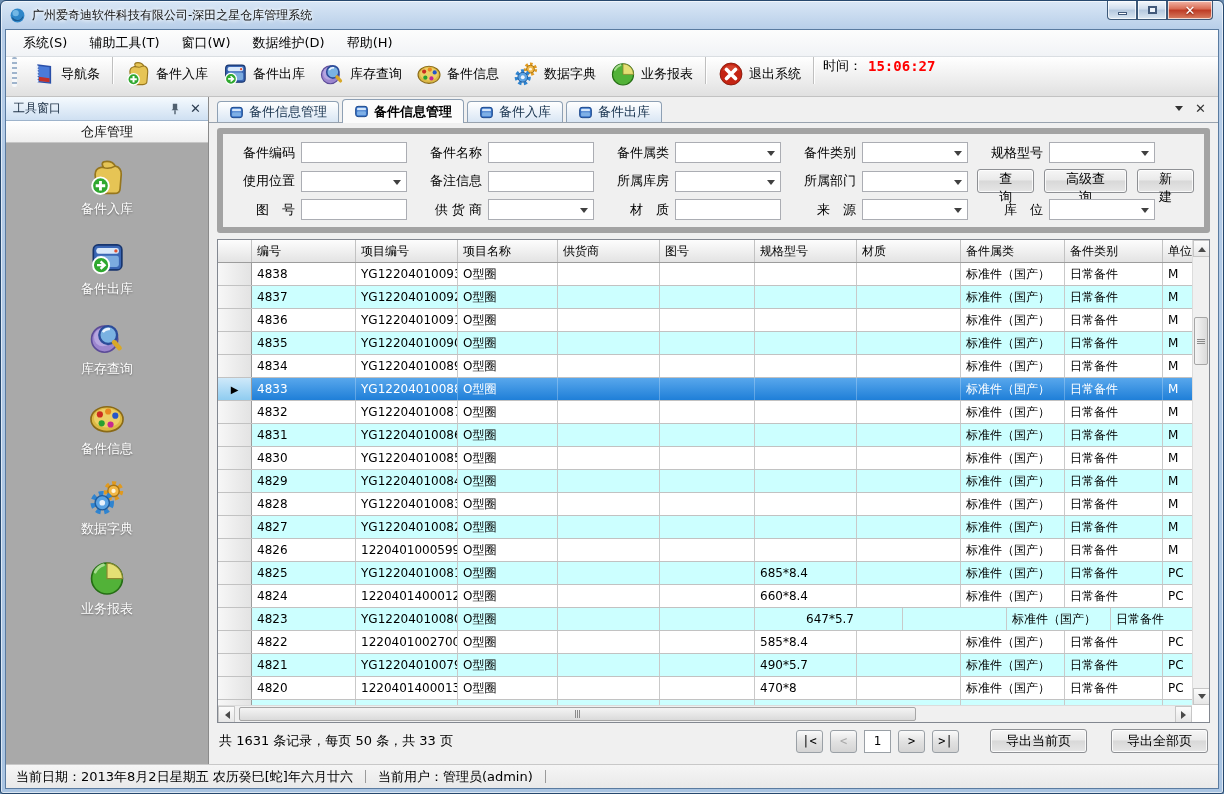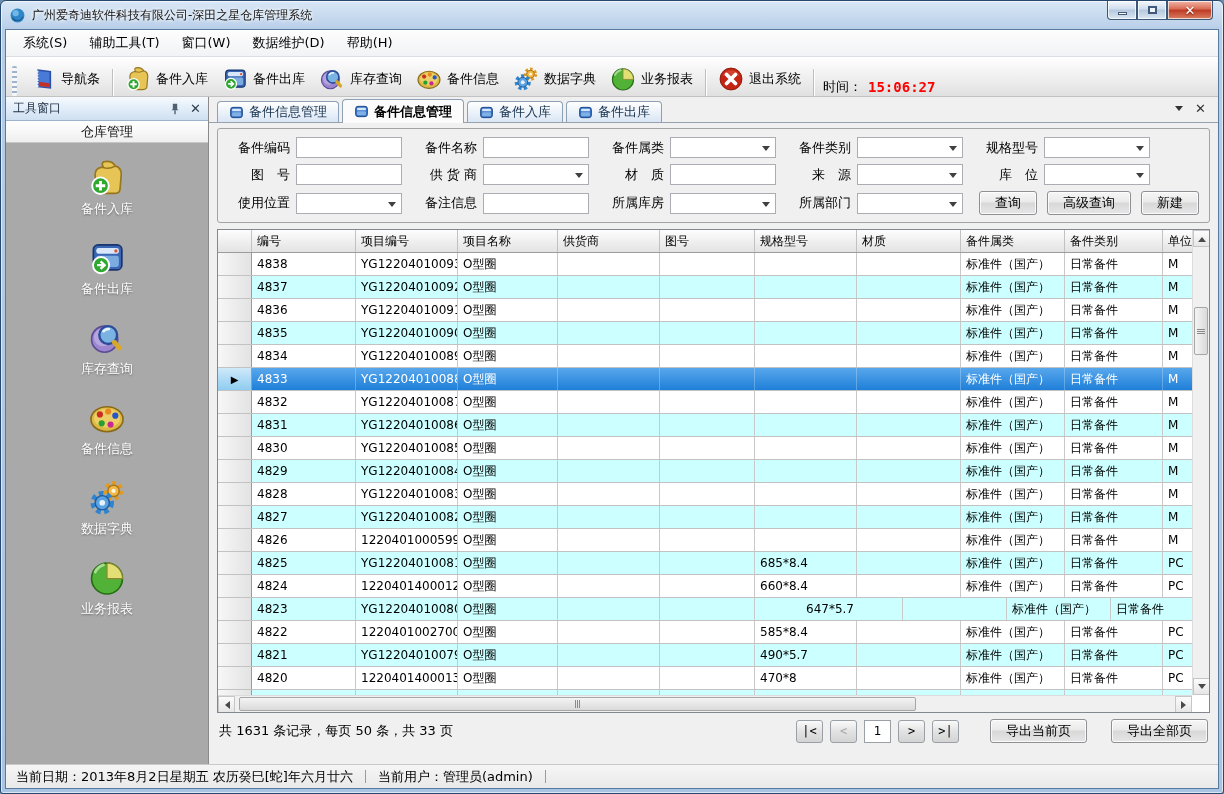--- a/index.html
+++ b/index.html
@@ -24,21 +24,21 @@
 
   .app-body{position:absolute;left:4px;right:4px;top:28px;bottom:4px;background:#f0f0f0;
     border:1px solid #5a7ba0;display:flex;flex-direction:column;overflow:hidden;}
 
   
   .menubar{height:27px;background:linear-gradient(#fdfdfd,#f1f3f6);border-bottom:1px solid #dadee2;
     display:flex;align-items:center;padding:0 6px;flex:none;}
   .menu-item{padding:3px 11px;cursor:default;}
 
   
-  .toolbar{height:40px;flex:none;display:flex;align-items:flex-end;padding:0 6px;
+  .toolbar{height:40px;flex:none;display:flex;align-items:flex-start;padding:0 6px;
     background:linear-gradient(#ffffff,#eaeaea 70%,#e0e0e0);border-bottom:1px solid #c2c2c2;}
   .tb-grip{width:5px;height:30px;margin-right:6px;
     background:repeating-linear-gradient(180deg,#9fb4cc 0 2px,#f6f8fa 2px 5px);border-radius:2px;}
   .tb-item{display:flex;align-items:center;gap:5px;padding:4px 7px;border-radius:3px;cursor:default;}
   .tb-icon{width:26px;height:26px;flex:none;}
   .tb-icon svg{width:100%;height:100%;}
   .tb-sep{width:1px;height:27px;background:#bfbfbf;box-shadow:1px 0 0 #fff;margin:0 5px;flex:none;}
   .tb-time-wrap{display:flex;align-items:center;gap:6px;padding-left:4px;}
   .tb-time{color:#ff0000;font-weight:bold;font-family:"DejaVu Sans Mono","Liberation Mono",monospace;font-size:14px;}
 
@@ -67,21 +67,21 @@
     border-radius:4px 4px 0 0;background:linear-gradient(#ffffff,#d9e6f4);color:#15304c;cursor:pointer;white-space:nowrap;}
   .tab.active{height:24px;background:#fbfbfb;font-weight:bold;color:#000;margin-bottom:-1px;z-index:2;}
   .tab-icon{width:15px;height:15px;}
   .tab-icon svg{width:100%;height:100%;}
   .ts-end{margin-left:auto;display:flex;align-items:center;gap:12px;padding:0 4px 7px 0;}
   .ts-drop{width:0;height:0;border:4px solid transparent;border-top:5px solid #333;margin-top:4px;cursor:pointer;}
   .ts-close{font-size:13px;color:#333;cursor:pointer;line-height:1;}
 
   
   .content{flex:1;display:flex;flex-direction:column;min-height:0;padding:5px 8px 0 8px;}
-  .search-panel{flex:none;border:1px solid #a3a3a3;border-radius:3px;padding:8px 10px 7px 6px;
+  .search-panel{flex:none;border:6px solid #a3a3a3;border-radius:3px;padding:8px 10px 7px 6px;
     display:flex;flex-direction:column;gap:6px;}
   .sp-row{display:flex;align-items:center;}
   .sp-pair{display:flex;align-items:center;margin-right:9px;}
   .sp-label{width:66px;text-align:right;margin-right:6px;white-space:pre;}
   .sp-field{width:106px;height:21px;border:1px solid #abadb3;background:#fff;position:relative;cursor:text;}
   .sp-field.select::after{content:"";position:absolute;right:5px;top:8px;border:4px solid transparent;border-top:5px solid #404040;}
   .sp-buttons{margin-left:auto;display:flex;gap:10px;}
   .btn{height:24px;padding:0 15px;border:1px solid #8e9094;border-radius:3px;font-size:13px;cursor:pointer;
     background:linear-gradient(#f6f6f6,#eaeaea 45%,#d8d8d8 50%,#e6e6e6);box-shadow:inset 0 0 0 1px rgba(255,255,255,.8);}
 
@@ -398,61 +398,61 @@
                   <span class="sp-label">备件类别</span>
                   <div class="sp-field select"></div>
                 </div>
                 <div class="sp-pair">
                   <span class="sp-label">规格型号</span>
                   <div class="sp-field select"></div>
                 </div>
               </div>
               <div class="sp-row">
                 <div class="sp-pair">
-                  <span class="sp-label">图　号</span>
-                  <div class="sp-field"></div>
-                </div>
-                <div class="sp-pair">
-                  <span class="sp-label">供 货 商</span>
-                  <div class="sp-field select"></div>
-                </div>
-                <div class="sp-pair">
-                  <span class="sp-label">材　质</span>
-                  <div class="sp-field"></div>
-                </div>
-                <div class="sp-pair">
-                  <span class="sp-label">来　源</span>
-                  <div class="sp-field select"></div>
-                </div>
-                <div class="sp-pair">
-                  <span class="sp-label">库　位</span>
-                  <div class="sp-field select"></div>
-                </div>
-              </div>
-              <div class="sp-row">
-                <div class="sp-pair">
                   <span class="sp-label">使用位置</span>
                   <div class="sp-field select"></div>
                 </div>
                 <div class="sp-pair">
                   <span class="sp-label">备注信息</span>
                   <div class="sp-field"></div>
                 </div>
                 <div class="sp-pair">
                   <span class="sp-label">所属库房</span>
                   <div class="sp-field select"></div>
                 </div>
                 <div class="sp-pair">
                   <span class="sp-label">所属部门</span>
                   <div class="sp-field select"></div>
                 </div>
                 <div class="sp-buttons">
                   <button class="btn">查询</button>
                   <button class="btn">高级查询</button>
                   <button class="btn">新建</button>
+                </div>
+              </div>
+              <div class="sp-row">
+                <div class="sp-pair">
+                  <span class="sp-label">图　号</span>
+                  <div class="sp-field"></div>
+                </div>
+                <div class="sp-pair">
+                  <span class="sp-label">供 货 商</span>
+                  <div class="sp-field select"></div>
+                </div>
+                <div class="sp-pair">
+                  <span class="sp-label">材　质</span>
+                  <div class="sp-field"></div>
+                </div>
+                <div class="sp-pair">
+                  <span class="sp-label">来　源</span>
+                  <div class="sp-field select"></div>
+                </div>
+                <div class="sp-pair">
+                  <span class="sp-label">库　位</span>
+                  <div class="sp-field select"></div>
                 </div>
               </div>
             </div>
 
           <div class="grid-wrap">
             <div class="grid-main" id="grid-main">
                 <div class="g-header">
                   <div class="g-hcell" style="width: 34px;"></div>
                   <div class="g-hcell" style="width: 104px;">编号</div>
                   <div class="g-hcell" style="width: 102px;">项目编号</div>

